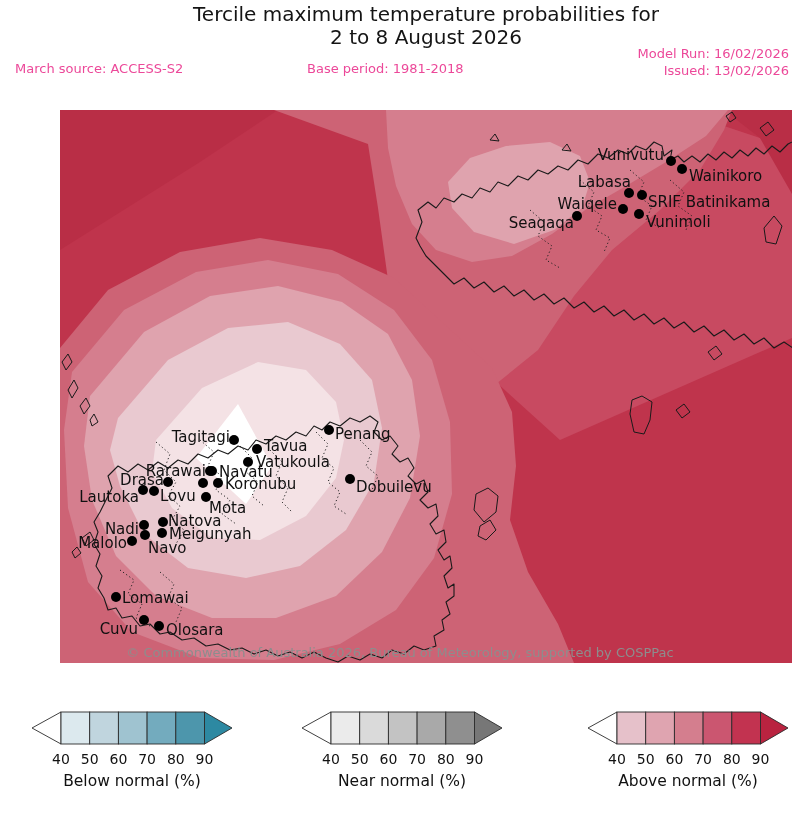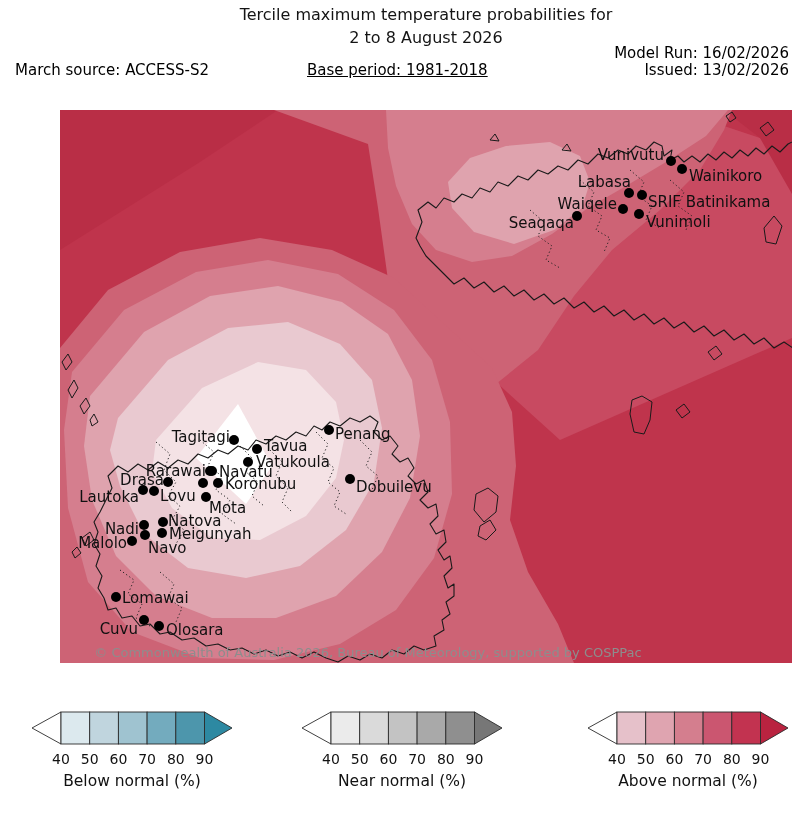--- a/index.html
+++ b/index.html
@@ -1,27 +1,27 @@
 <!DOCTYPE html>
 <html><head>
 <meta charset="utf-8">
 <style>
   html,body{margin:0;padding:0;background:#ffffff;}
   .page{position:relative;width:804px;height:816px;background:#ffffff;overflow:hidden;
         font-family:"DejaVu Sans","Liberation Sans",sans-serif;color:#141414;}
   .title{position:absolute;left:60px;top:3px;width:732px;text-align:center;
-         font-size:16px;line-height:23px;color:#141414;}
-  .hdr{position:absolute;font-size:15px;color:#000000;white-space:nowrap;}
+         font-size:20px;line-height:23px;color:#141414;}
+  .hdr{position:absolute;font-size:13px;color:#ec4899;white-space:nowrap;}
   .data-source{left:15px;top:61px;}
-  .base-period{left:307px;top:61px;text-decoration:underline;}
+  .base-period{left:307px;top:61px;}
   .run-block{right:15px;top:45px;text-align:right;line-height:17px;}
   .map{position:absolute;left:60px;top:110px;width:732px;height:553px;border-radius:31px;}
   .map svg{display:block;}
   .copyright{position:absolute;left:0;bottom:3px;width:616px;text-align:center;
-             font-size:13px;color:#8d8d8d;white-space:nowrap;}
+             font-size:13px;color:#8d8d8d;white-space:nowrap;padding-left:32px;}
   .legend{position:absolute;top:706px;width:220px;height:92px;}
   .legend-below{left:22px;} .legend-near{left:292px;} .legend-above{left:578px;}
   svg{font-family:"DejaVu Sans","Liberation Sans",sans-serif;}
 </style>
 </head>
 <body>
 
 <div class="page">
 
   <div class="title">

